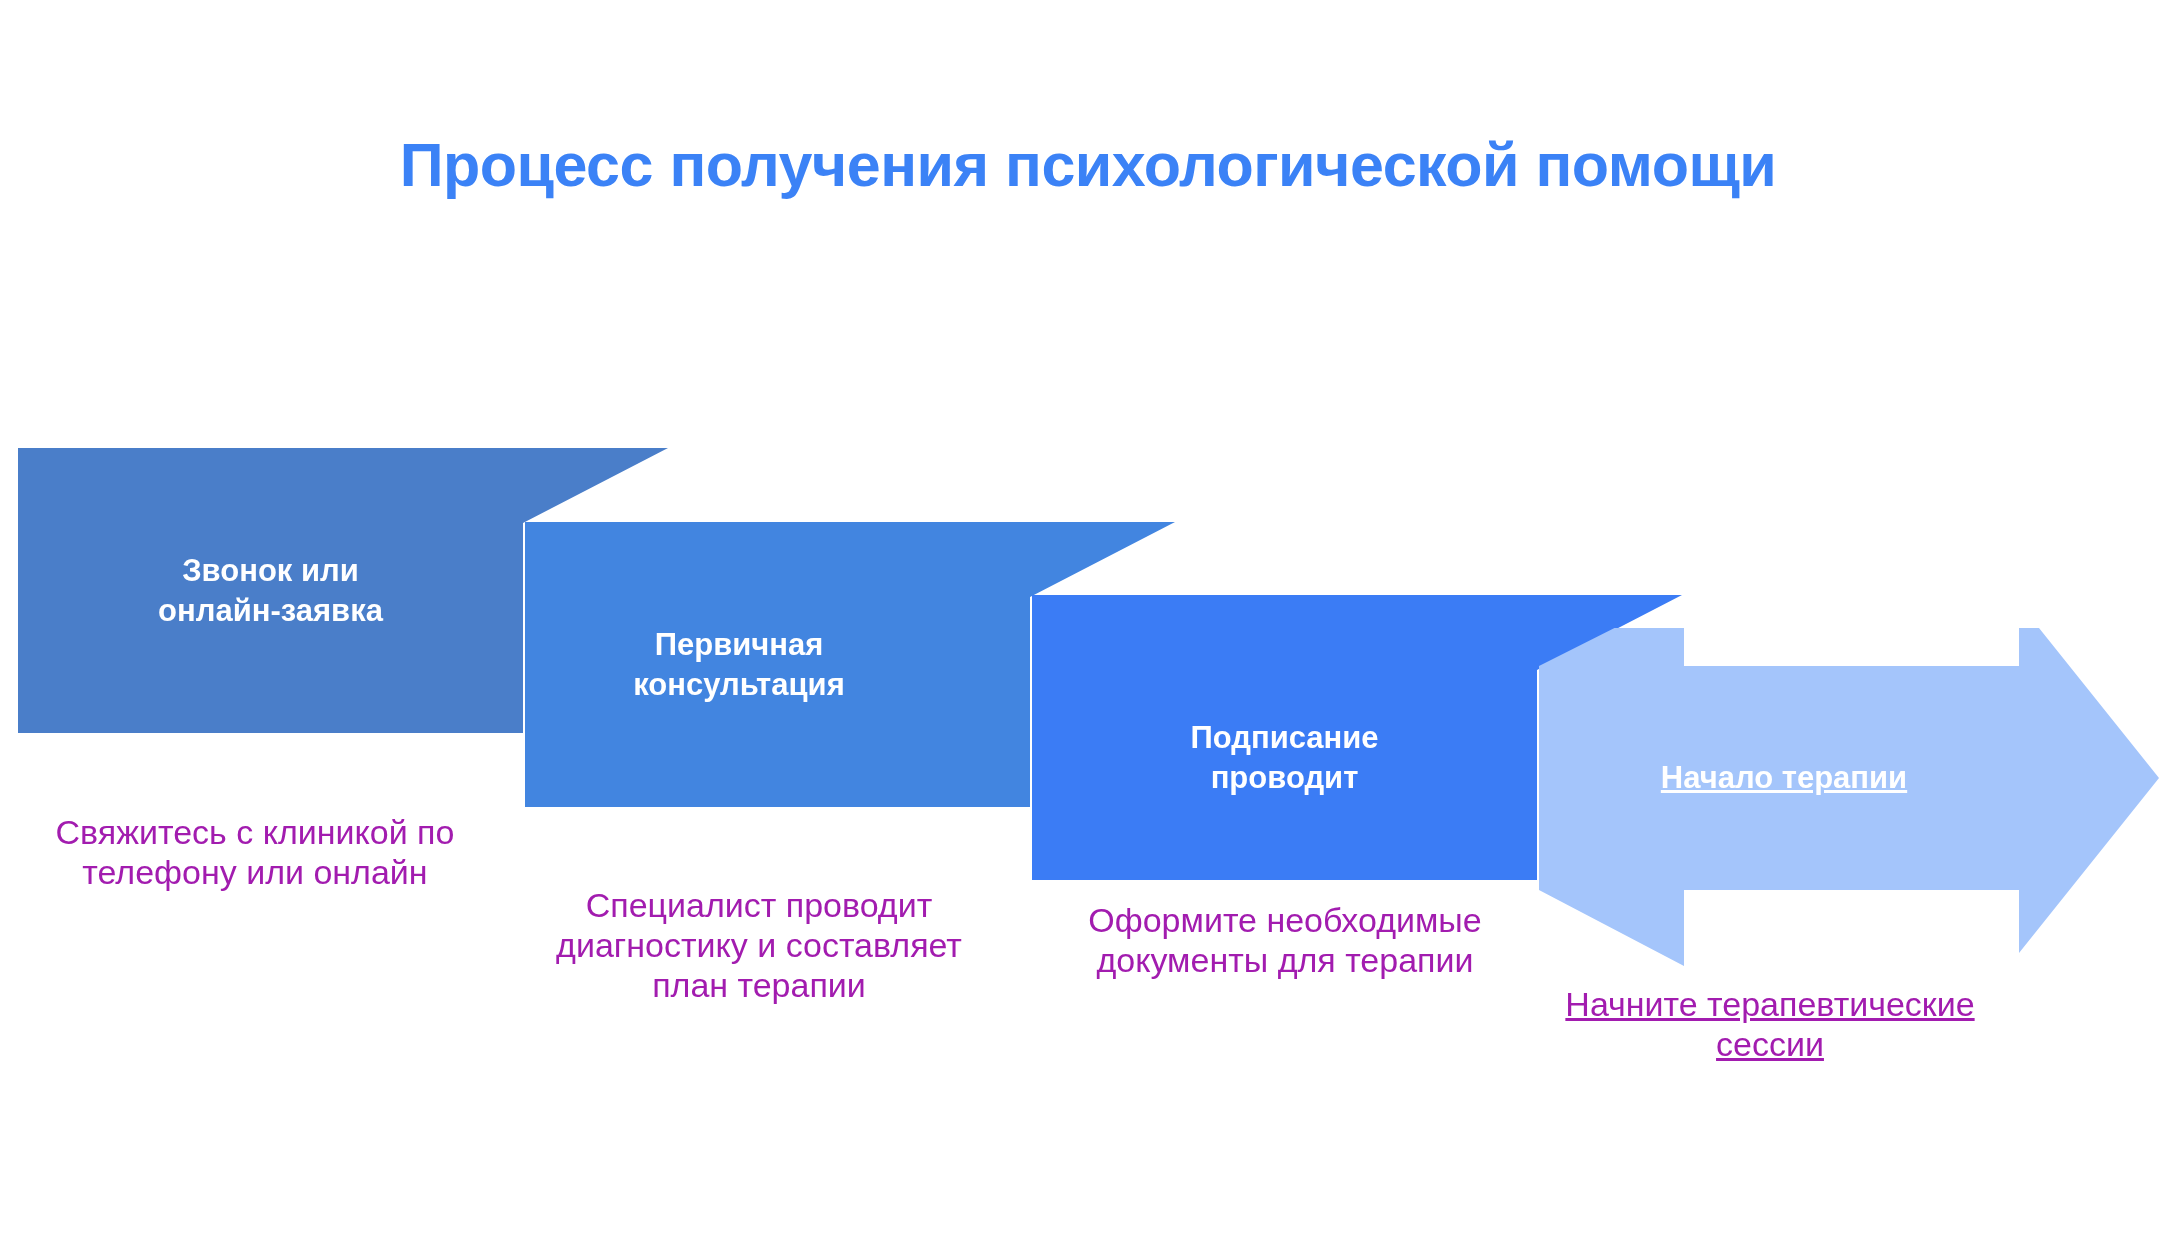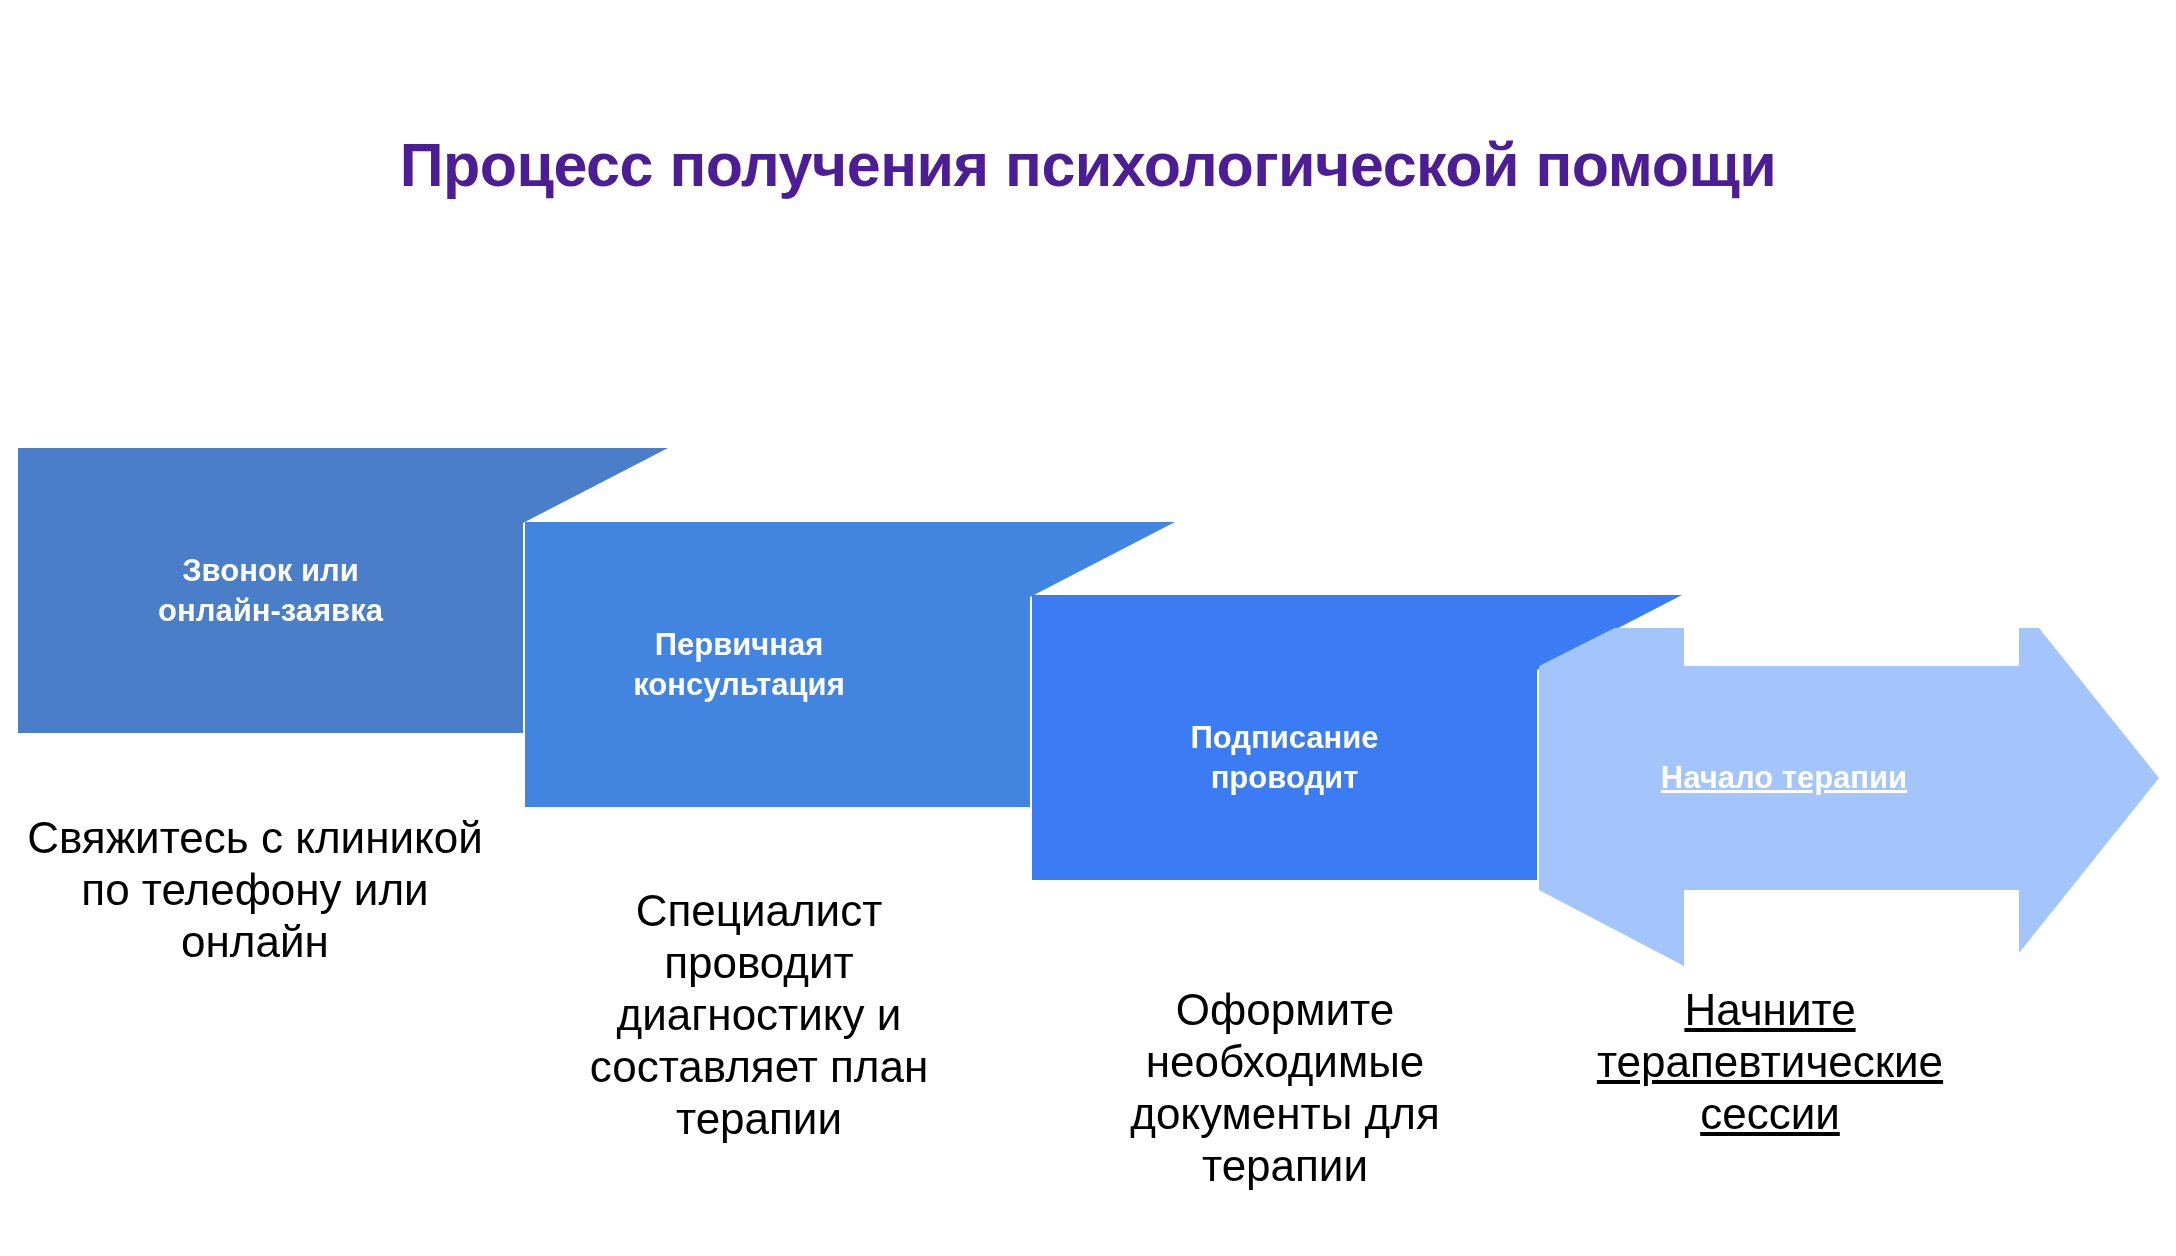--- a/index.html
+++ b/index.html
@@ -17,21 +17,21 @@
   }
 
   #title {
     position: absolute;
     left: 0;
     top: 130px;
     width: 2176px;
     text-align: center;
     font-size: 61px;
     font-weight: bold;
-    color: #4c1d95;
+    color: #3b82f6;
     letter-spacing: -0.5px;
     white-space: nowrap;
   }
 
   
   .stage {
     position: absolute;
   }
 
   .chev {
@@ -51,34 +51,34 @@
     color: #ffffff;
     font-weight: bold;
     font-size: 31px;
     line-height: 1.28;
     pointer-events: none;
   }
 
   .caption {
     position: absolute;
     text-align: center;
-    font-size: 44px;
+    font-size: 34px;
     line-height: 1.18;
-    color: #000000;
+    color: #a21caf;
   }
 
   
   #stage-1 { left: 18px;   top: 448px; }
   #stage-2 { left: 525px;  top: 522px; }
   #stage-3 { left: 1032px; top: 595px; }
   #stage-4 { left: 1539px; top: 628px; }
 
   #cap-1 { left: 20px;   top: 812px; width: 470px; }
   #cap-2 { left: 544px;  top: 885px; width: 430px; }
-  #cap-3 { left: 1060px; top: 984px; width: 450px; }
+  #cap-3 { left: 1060px; top: 900px; width: 450px; }
   #cap-4 { left: 1545px; top: 984px; width: 450px; text-decoration: underline; }
 </style>
 </head>
 <body>
 
 <div id="title">Процесс получения психологической помощи</div>
 
 <div class="stage" id="stage-1">
   <svg class="chev" width="660" height="290" viewBox="0 0 660 290">
     <polygon points="0,0 650,0 650,10 0,290" fill="none"></polygon>

